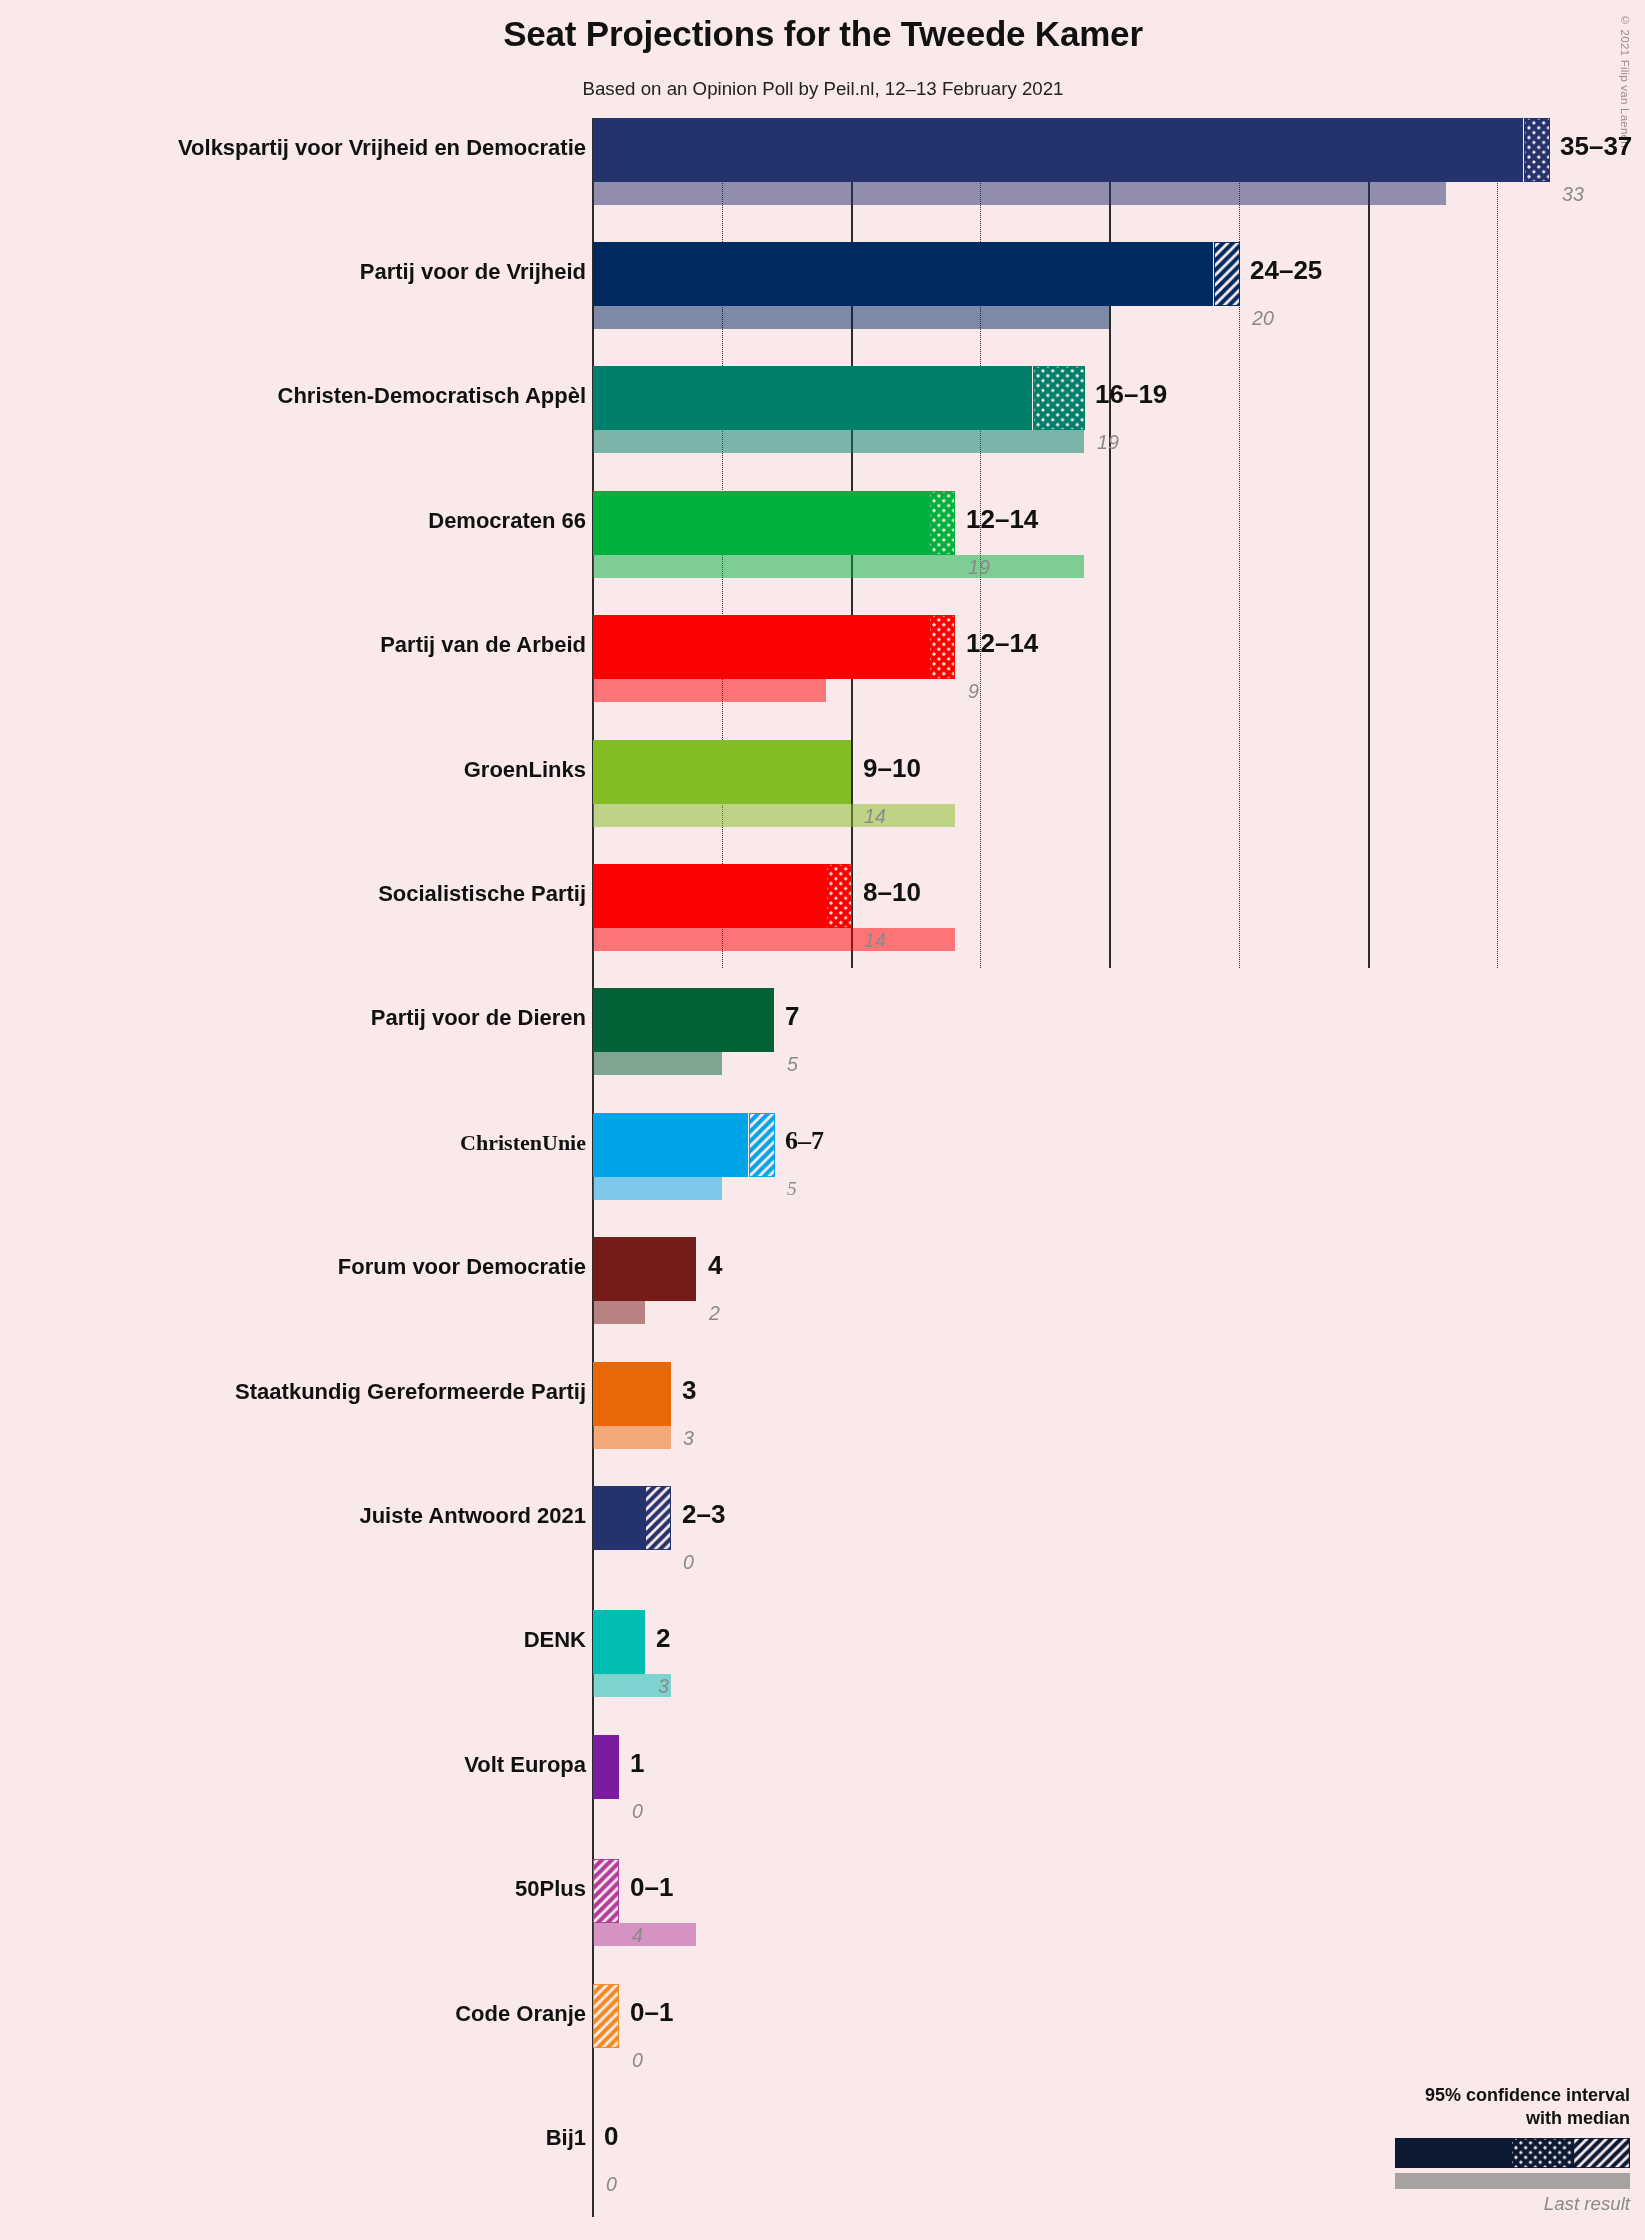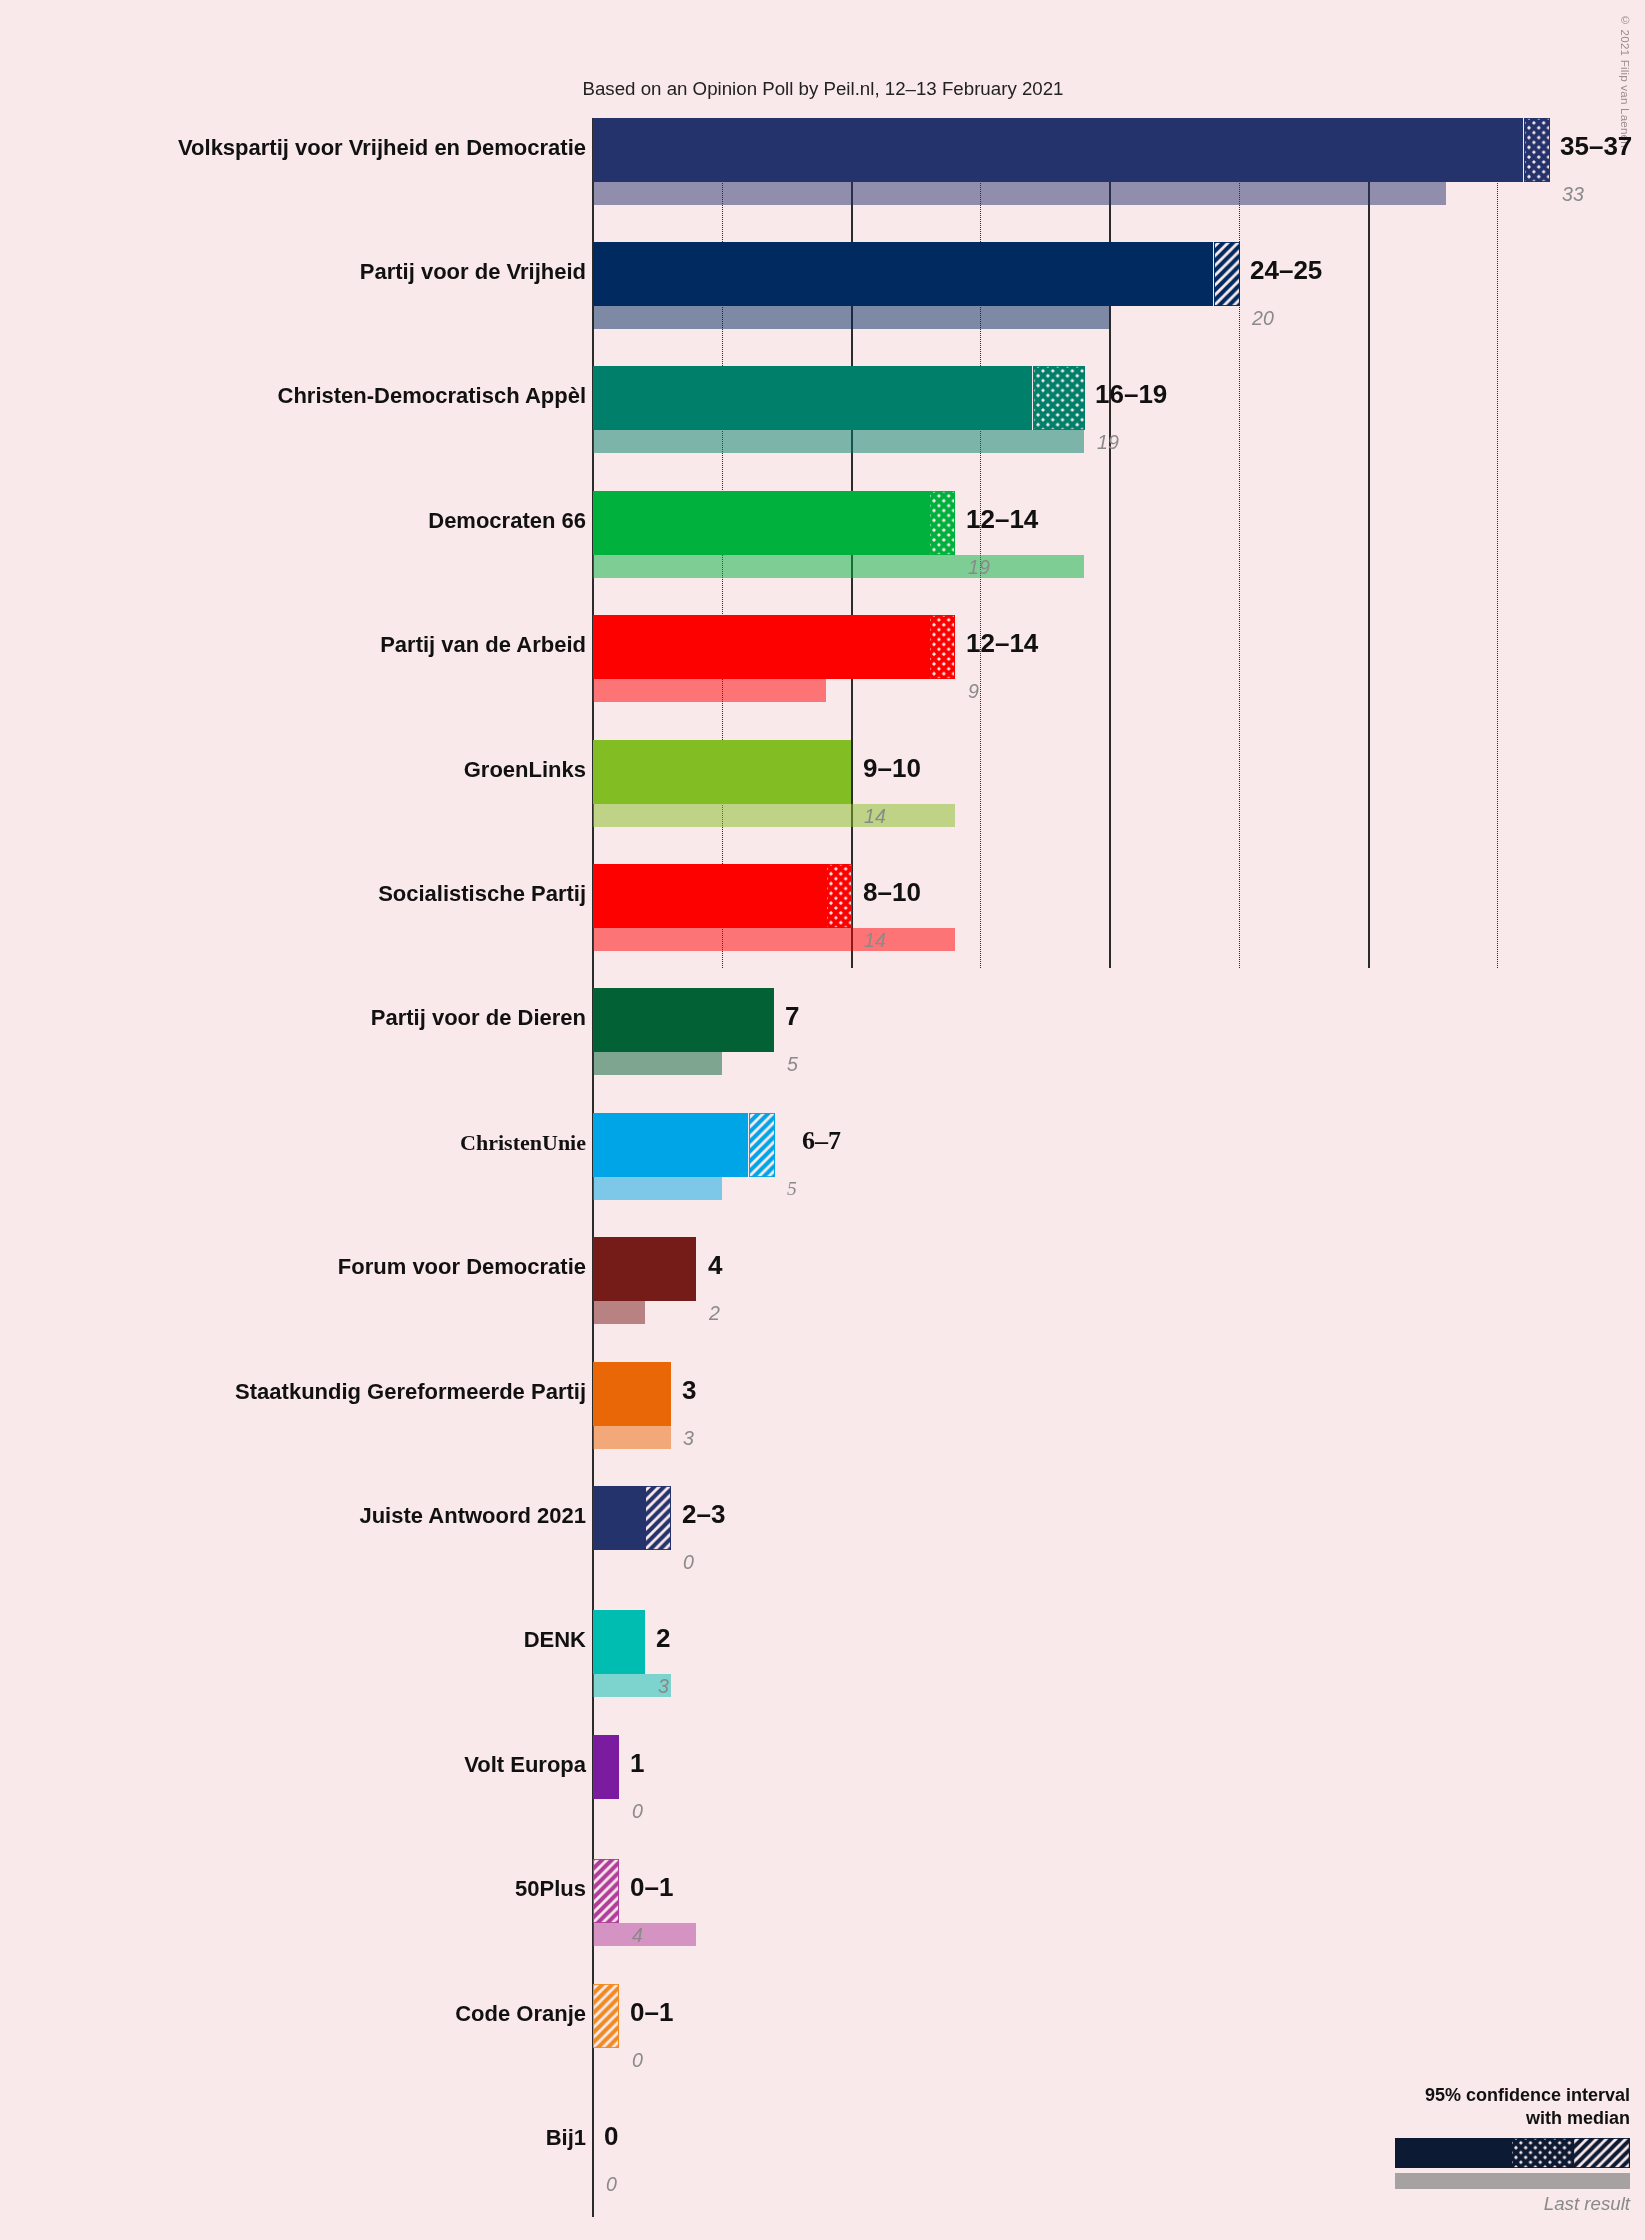--- a/index.html
+++ b/index.html
@@ -161,20 +161,21 @@
     margin-top: 3.6px;
   }
 </style>
 </head>
 <body>
 
 <div id="chart-root">
 
   <div class="copyright">© 2021 Filip van Laenen</div>
 
+  <div class="title">Seat Projections for the Tweede Kamer</div>
   <div class="subtitle">Based on an Opinion Poll by Peil.nl, 12–13 February 2021</div>
 
   <div class="plot" id="plot-area">
     <div class="axis-line"></div>
   <div class="gridline grid-dotted" style="left: 722px;"></div>
       <div class="gridline grid-solid" style="left: 851px;"></div>
       <div class="gridline grid-dotted" style="left: 980px;"></div>
       <div class="gridline grid-solid" style="left: 1109px;"></div>
       <div class="gridline grid-dotted" style="left: 1239px;"></div>
       <div class="gridline grid-solid" style="left: 1368px;"></div>
@@ -344,21 +345,21 @@
                 <rect width="11" height="11" fill="#fae9ea"></rect>
                 <path d="M-3 3 L3 -3" stroke="#00a5e8" stroke-width="4.5"></path>
                 <path d="M-3 14 L14 -3" stroke="#00a5e8" stroke-width="4.5"></path>
                 <path d="M8 14 L14 8" stroke="#00a5e8" stroke-width="4.5"></path>
               </pattern>
             </defs>
             <rect width="29" height="72" fill="url(#pat6)"></rect>
             <rect x="0" y="0" width="29" height="72" fill="none" stroke="#00a5e8" stroke-width="2"></rect>
           </svg>
         </div>
-        <div class="val-main" style="left: 802px; top: 13.4px;">6–7</div>
+        <div class="val-main" style="left: 785px; top: 13.4px;">6–7</div>
         <div class="bar-last" style="width: 129px; background: rgb(0, 165, 232); top: 64px;"></div>
         <div class="val-last" style="left: 787px; top: 65px;">5</div>
       </div>
       <div class="row" style="top: 1237px; height: 87px;">
         <div class="row-label" style="top: 17px;">Forum voor Democratie</div>
         <div class="bar-main" style="width: 103px; background: rgb(117, 28, 25); top: 0px;"></div>
         <div class="val-main" style="left: 708px; top: 13.4px;">4</div>
         <div class="bar-last" style="width: 52px; background: rgb(117, 28, 25); top: 64px;"></div>
         <div class="val-last" style="left: 709px; top: 65px;">2</div>
       </div>

